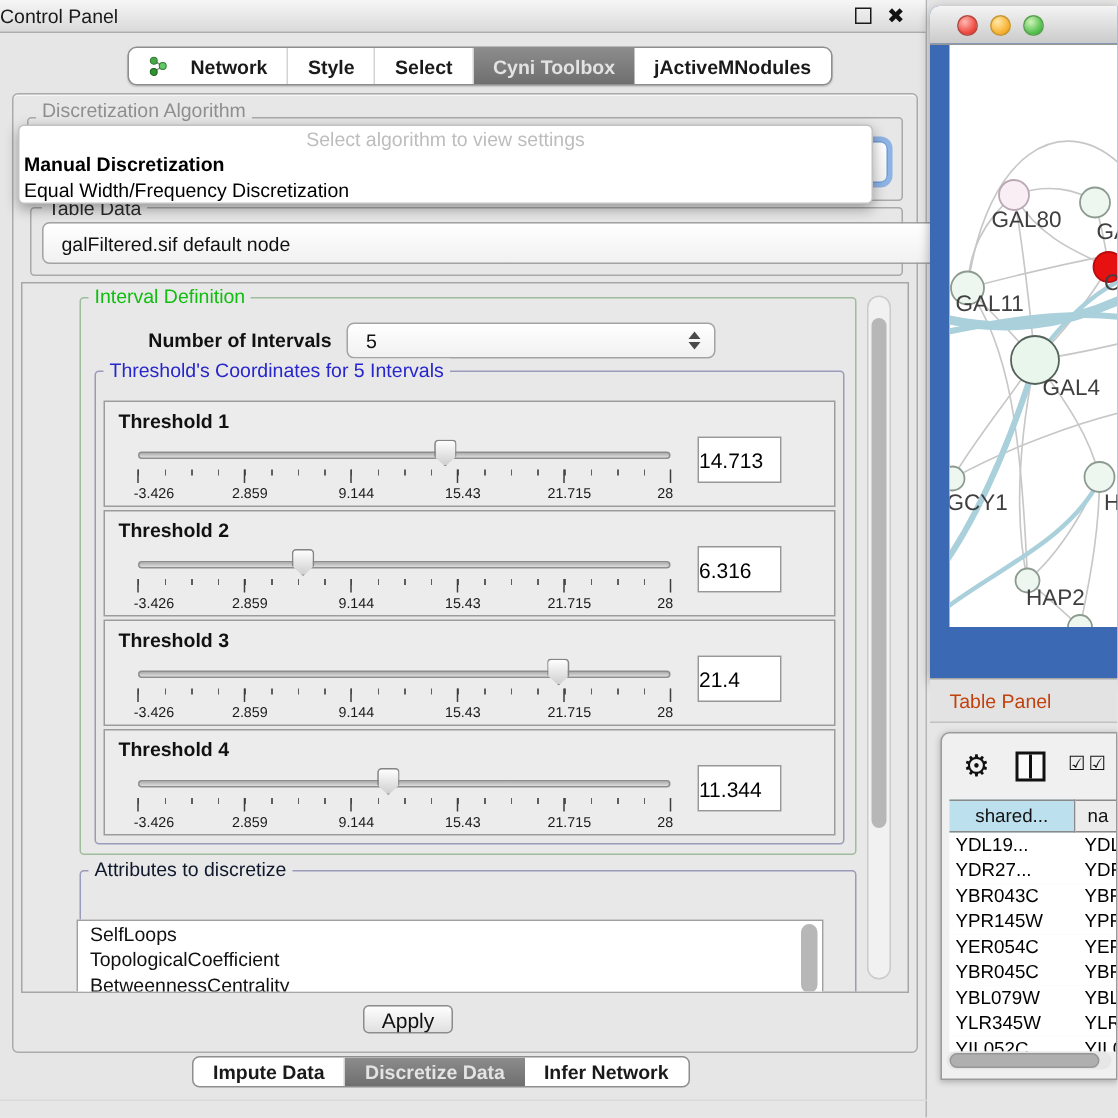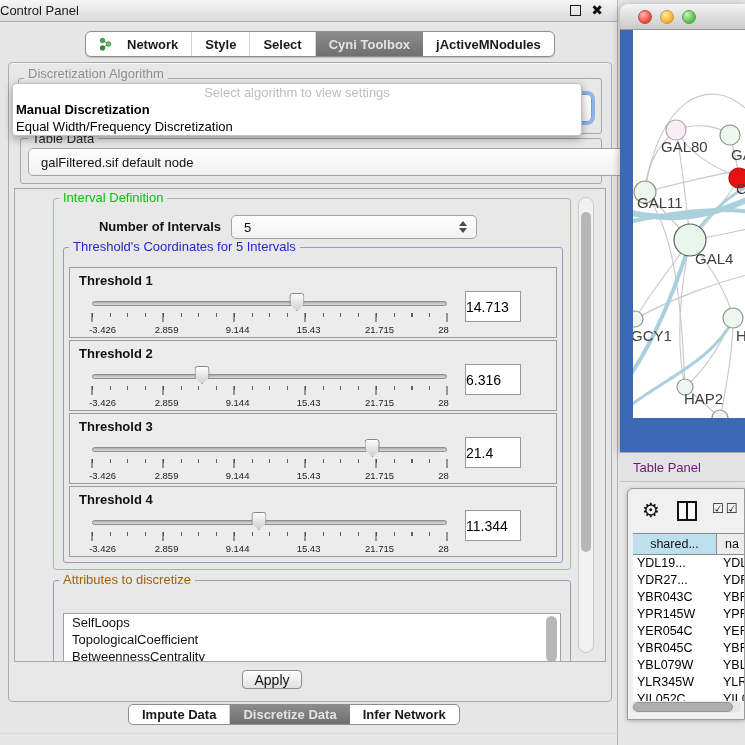--- a/index.html
+++ b/index.html
@@ -102,21 +102,21 @@
   .tl.yellow{ left:40px; background:radial-gradient(circle at 35% 30%, #FFE9A8, #F7B232 65%, #D99A23); border:1px solid #C9972F; }
   .tl.green { left:62px; background:radial-gradient(circle at 35% 30%, #CFF3B8, #55C14E 65%, #3EA23C); border:1px solid #58A24E; }
   .net-canvas { position:absolute; left:13px; top:26px; width:112px; height:388px;
     background:#FFF; overflow:hidden; }
   .nlabel { position:absolute; font-size:15px; color:#3F3F3F; white-space:nowrap; }
 
   
   .tp-bar { position:absolute; left:620px; top:452px; width:125px; height:30px;
     background:#E3E3E3; border-top:1px solid #A8A8A8; border-bottom:1px solid #C2C2C2;
     display:flex; align-items:center; }
-  .tp-title { font-size:13px; color:#701a75; padding-left:13px; }
+  .tp-title { font-size:13px; color:#c2410c; padding-left:13px; }
   .table-window { position:absolute; left:627px; top:488px; width:118px; height:232px;
     background:#F0F0F0; border:1px solid #9B9B9B; border-radius:6px 0 0 0;
     box-shadow:0 1px 4px rgba(0,0,0,0.25); overflow:hidden; }
   .tw-toolbar { position:absolute; left:0; top:0; width:100%; height:44px; }
   .gear { position:absolute; left:14px; top:9px; font-size:20px; color:#111; }
   .split-icon { position:absolute; left:49px; top:12px; width:20px; height:20px;
     border:2px solid #111; background:#FAFAFA; }
   .split-icon::after { content:""; position:absolute; left:7px; top:0; width:2px; height:100%; background:#111; }
   .checks { position:absolute; left:84px; top:12px; font-size:13px; color:#111; letter-spacing:2px; }
   .tbl { position:absolute; left:5px; top:44px; width:140px; }
@@ -301,24 +301,24 @@
         <span class="tlabel" style="left:3%">-3.426</span>
         <span class="tlabel" style="left:21%">2.859</span>
         <span class="tlabel" style="left:41%">9.144</span>
         <span class="tlabel" style="left:61%">15.43</span>
         <span class="tlabel" style="left:81%">21.715</span>
         <span class="tlabel" style="left:99%">28</span>
       </div>
       <input class="tval" value="11.344" style="">
     </div>
 
-    <span class="gtitle" style="left:44px; top:383px; color:#a16207; background:#E8E8E8;">Attributes to discretize</span>
+    <span class="gtitle" style="left:44px; top:383px; color:#0f172a; background:#E8E8E8;">Attributes to discretize</span>
     <div class="gbox" style="left:38px; top:391px; width:518px; height:95px; border-color:#9A9ABB;"></div>
     <span class="ilabel" style="left:56px; top:428px;">Numerical Attributes</span>
-    <div class="list" style="left:48px; top:424px; width:498px; height:52px;">
+    <div class="list" style="left:36px; top:424px; width:498px; height:52px;">
       <div class="item">SelfLoops</div>
       <div class="item">TopologicalCoefficient</div>
       <div class="item">BetweennessCentrality</div>
       <div class="vthumb" style="right:3px; top:2px; width:11px; height:46px;"></div>
     </div>
 
     <div class="vtrack" style="right:11px; top:8px; width:16px; height:456px;">
       <div class="vthumb" style="left:2px; top:14px; width:10px; height:340px;"></div>
     </div>
   </div>

